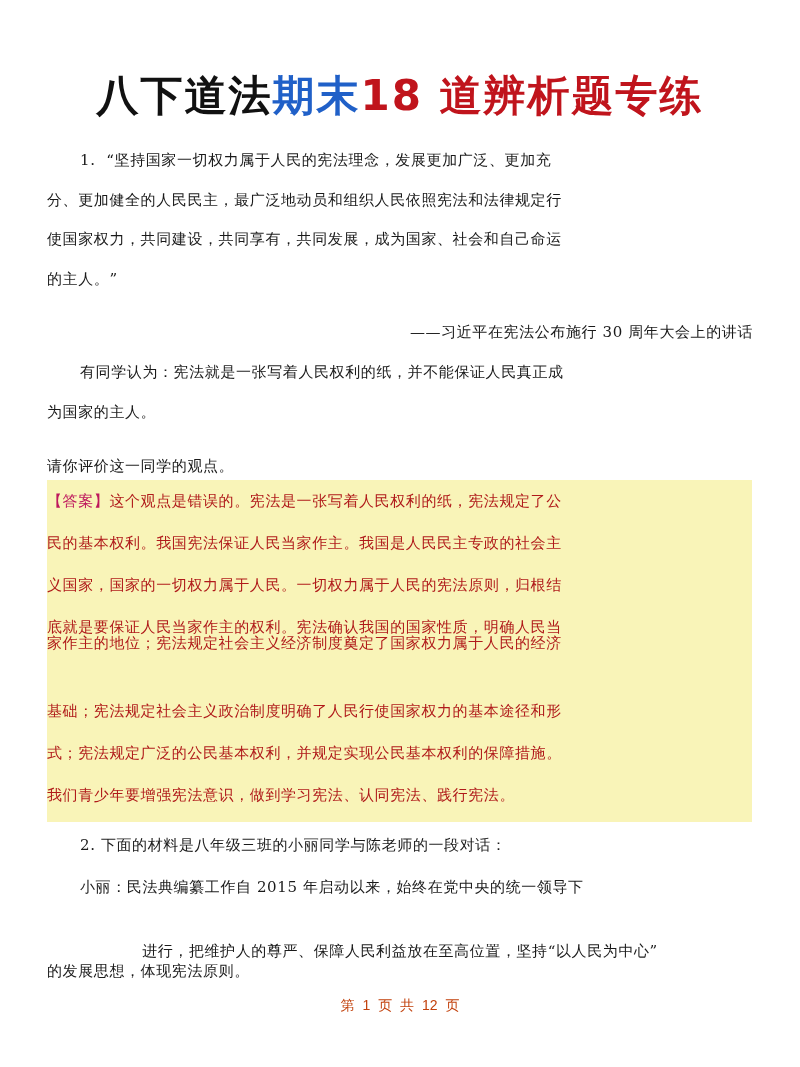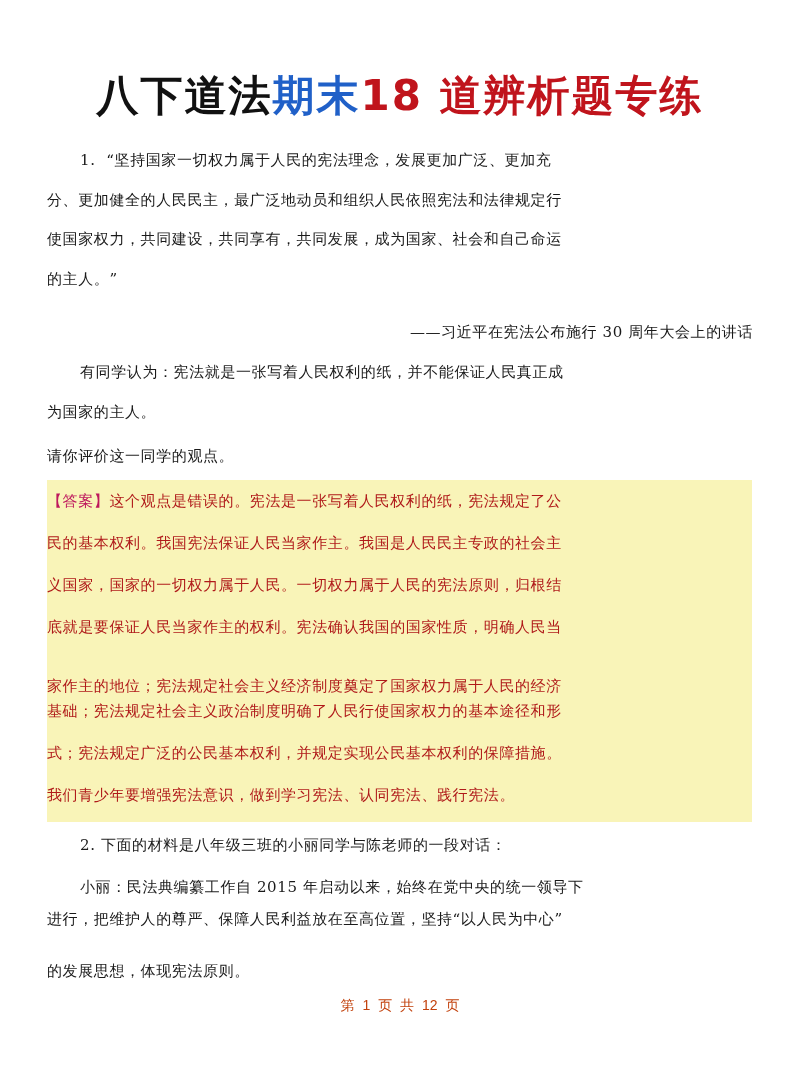--- a/index.html
+++ b/index.html
@@ -40,32 +40,32 @@
 
 <div class="line indent" style="top:146px;">
   <span>1.</span>&nbsp;&nbsp;<span>“坚持国家一切权力属于人民的宪法理念，发展更加广泛、更加充</span>
 </div>
 <div class="line" style="top:186px;">分、更加健全的人民民主，最广泛地动员和组织人民依照宪法和法律规定行</div>
 <div class="line" style="top:225px;">使国家权力，共同建设，共同享有，共同发展，成为国家、社会和自己命运</div>
 <div class="line" style="top:265px;">的主人。”</div>
 <div class="line right" style="top:318px;">——习近平在宪法公布施行 30 周年大会上的讲话</div>
 <div class="line indent" style="top:358px;">有同学认为：宪法就是一张写着人民权利的纸，并不能保证人民真正成</div>
 <div class="line" style="top:398px;">为国家的主人。</div>
-<div class="line" style="top:442px;">请你评价这一同学的观点。</div>
+<div class="line" style="top:452px;">请你评价这一同学的观点。</div>
 
 <div class="answer-box"></div>
 <div class="line ans" style="top:487px;">
   <span class="bracket">【答案】</span><span>这个观点是错误的。宪法是一张写着人民权利的纸，宪法规定了公</span>
 </div>
 <div class="line ans" style="top:529px;">民的基本权利。我国宪法保证人民当家作主。我国是人民民主专政的社会主</div>
 <div class="line ans" style="top:571px;">义国家，国家的一切权力属于人民。一切权力属于人民的宪法原则，归根结</div>
 <div class="line ans" style="top:613px;">底就是要保证人民当家作主的权利。宪法确认我国的国家性质，明确人民当</div>
-<div class="line ans" style="top:672px;">家作主的地位；宪法规定社会主义经济制度奠定了国家权力属于人民的经济</div>
+<div class="line ans" style="top:629px;">家作主的地位；宪法规定社会主义经济制度奠定了国家权力属于人民的经济</div>
 <div class="line ans" style="top:697px;">基础；宪法规定社会主义政治制度明确了人民行使国家权力的基本途径和形</div>
 <div class="line ans" style="top:739px;">式；宪法规定广泛的公民基本权利，并规定实现公民基本权利的保障措施。</div>
 <div class="line ans" style="top:781px;">我们青少年要增强宪法意识，做到学习宪法、认同宪法、践行宪法。</div>
 
 <div class="line indent" style="top:831px;">2.  下面的材料是八年级三班的小丽同学与陈老师的一段对话：</div>
 <div class="line indent" style="top:873px;">小丽：民法典编纂工作自 2015 年启动以来，始终在党中央的统一领导下</div>
-<div class="line" style="top:905px;">进行，把维护人的尊严、保障人民利益放在至高位置，坚持“以人民为中心”</div>
+<div class="line" style="top:937px;text-align:center;">进行，把维护人的尊严、保障人民利益放在至高位置，坚持“以人民为中心”</div>
 <div class="line" style="top:957px;">的发展思想，体现宪法原则。</div>
 
 <div class="footer">第 1 页 共 12 页</div>
 
 </body></html>

